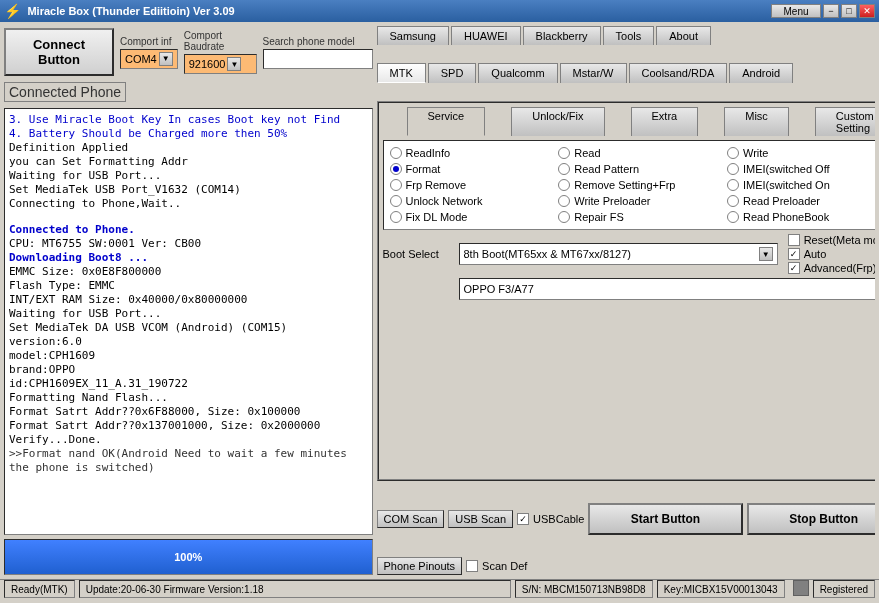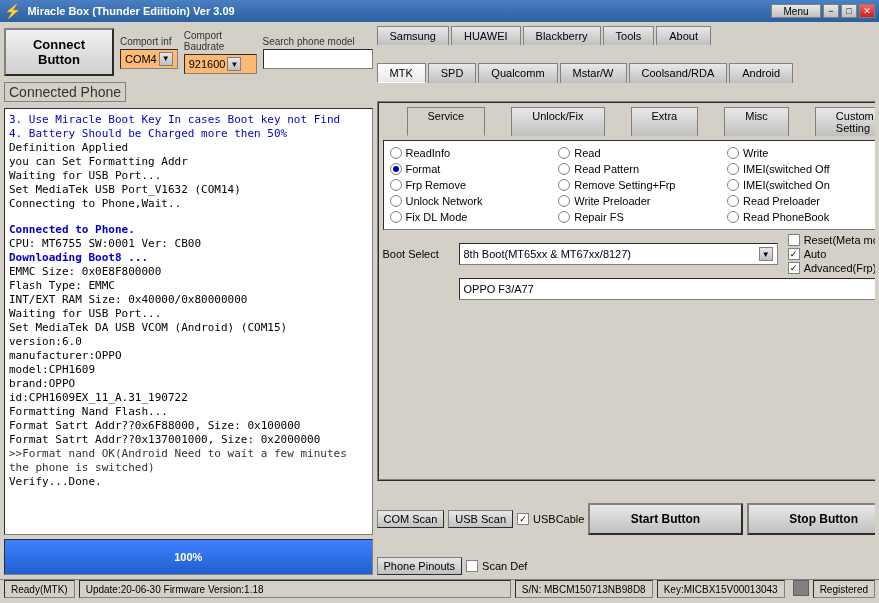--- a/index.html
+++ b/index.html
@@ -344,29 +344,28 @@
           <div class="log-line">Connecting to Phone,Wait..</div>
           <div class="log-line" style="font-weight: bold; color: rgb(0, 0, 204); margin-top: 12px;">Connected to Phone.</div>
           <div class="log-line">CPU: MT6755 SW:0001 Ver: CB00</div>
           <div class="log-line" style="font-weight: bold; color: rgb(0, 0, 204);">Downloading Boot8 ...</div>
           <div class="log-line">EMMC Size: 0x0E8F800000</div>
           <div class="log-line">Flash Type: EMMC</div>
           <div class="log-line">INT/EXT RAM  Size: 0x40000/0x80000000</div>
           <div class="log-line">Waiting for USB Port...</div>
           <div class="log-line">Set MediaTek DA USB VCOM (Android) (COM15)</div>
           <div class="log-line">version:6.0</div>
-          <div class="log-line">manufacturer:OPPO</div>
           <div class="log-line">model:CPH1609</div>
           <div class="log-line">brand:OPPO</div>
           <div class="log-line">id:CPH1609EX_11_A.31_190722</div>
           <div class="log-line">Formatting Nand Flash...</div>
           <div class="log-line">Format Satrt Addr??0x6F88000, Size: 0x100000</div>
           <div class="log-line">Format Satrt Addr??0x137001000, Size: 0x2000000</div>
+          <div class="log-line">Verify...Done.</div>
           <div class="log-line" style="color: rgb(51, 51, 51); font-weight: normal;">&gt;&gt;Format nand OK(Android Need to wait a few minutes the phone is switched)</div>
-          <div class="log-line">Verify...Done.</div>
         </div>
 
       <div class="progress-bar-container">
         <div class="progress-bar-fill" id="progress-fill" style="width:100%;">
           <span>100%</span>
         </div>
       </div>
     </div>
 
     <div class="right-panel">

